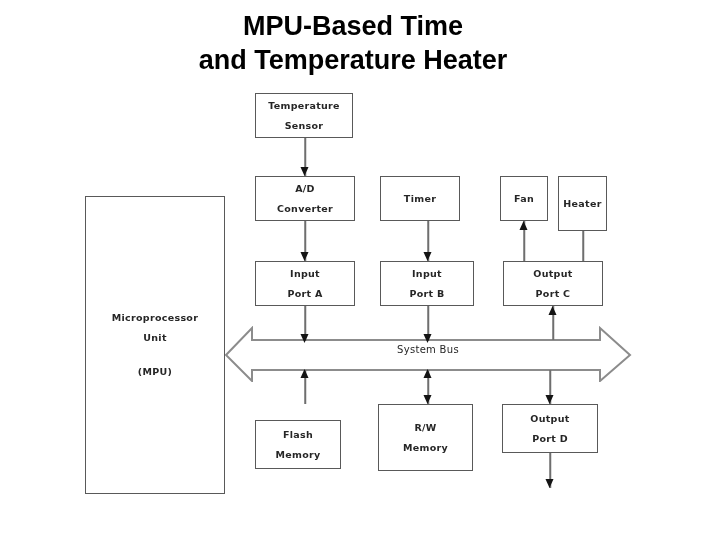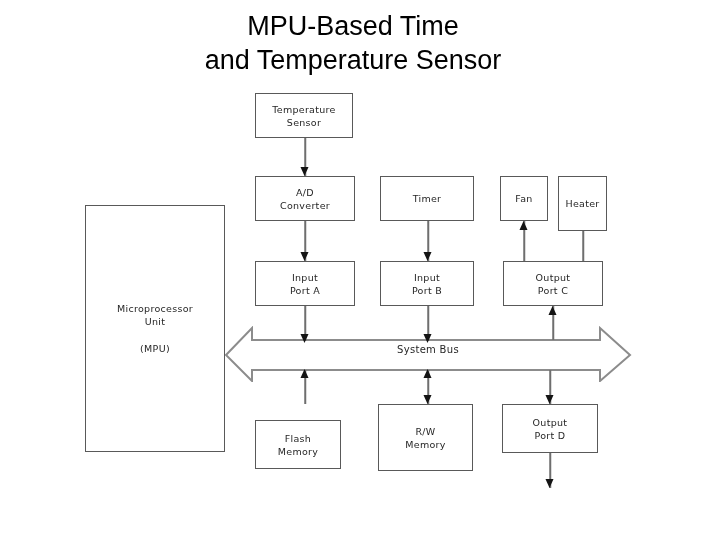--- a/index.html
+++ b/index.html
@@ -2,28 +2,28 @@
 <html style="--background: #ffffff; --title-color: #000000; --box-border: #595959; --box-text: #262626; --line-color: #6e6e6e; --arrow-color: #141414; --bus-stroke: #8c8c8c;"><head>
 <meta charset="utf-8">
 <style>
   html,body { margin:0; padding:0; background:#fff; }
   .slide {
     position:relative; width:720px; height:540px; background:var(--background,#fff);
     overflow:hidden; font-family:"DejaVu Sans", sans-serif;
   }
   .title {
     position:absolute; left:0; top:9px; width:706px; text-align:center;
-    font-family:"Liberation Sans", sans-serif; font-weight:normal;
+    font-family:"Liberation Sans", sans-serif; font-weight:bold;
     font-size:27px; line-height:34px; color:var(--title-color,#000);
   }
   .node {
     position:absolute; background:#fff; border:1px solid var(--box-border,#595959);
-    color:var(--box-text,#262626); font-size:9.5px; line-height:13px; letter-spacing:0.3px;
+    color:var(--box-text,#262626); font-size:9.5px; line-height:20px; letter-spacing:0.3px;
     display:flex; align-items:center; justify-content:center; flex-direction:column;
-    text-align:center; white-space:pre-line; box-sizing:border-box;
+    text-align:center; white-space:pre-line; box-sizing:border-box;font-weight:bold;
   }
   .mpu-sub { margin-top:14px; }
   .vline {
     position:absolute; width:1.5px; background:var(--line-color,#6e6e6e);
     transform:translateX(-0.75px);
   }
   .arr { position:absolute; width:0; height:0; }
   .arr.down {
     border-left:4.5px solid transparent; border-right:4.5px solid transparent;
     border-top:9px solid var(--arrow-color,#141414); transform:translate(-4.5px,-9px);
@@ -38,21 +38,21 @@
     font-size:10px; letter-spacing:0.3px; color:var(--box-text,#262626);
   }
 </style>
 </head>
 <body>
 
 <div class="slide">
 
   <div class="title">
     <div>MPU-Based Time</div>
-    <div>and Temperature Sensor</div>
+    <div>and Temperature Heater</div>
   </div>
 
   <svg class="bus-svg" width="410" height="56" viewBox="0 0 410 56">
     <polygon points="4,29 30,2 30,14 378,14 378,2 408,29 378,55 378,44 30,44 30,55" fill="#ffffff" stroke="var(--bus-stroke,#8c8c8c)" stroke-width="2"></polygon>
   </svg>
   <div class="bus-label">System Bus</div>
 
   <div class="vline" style="left:305px;top:138px;height:38px"></div>
   <div class="vline" style="left:305px;top:221px;height:40px"></div>
   <div class="vline" style="left:428px;top:221px;height:40px"></div>
@@ -77,31 +77,31 @@
   <div class="arr up" style="left:305px;top:369px"></div>
   <div class="arr up" style="left:428px;top:369px"></div>
   <div class="arr down" style="left:428px;top:404px"></div>
   <div class="arr down" style="left:550px;top:404px"></div>
   <div class="arr down" style="left:550px;top:488px"></div>
 
   <div class="node" style="left:255px;top:93px;width:98px;height:45px">Temperature
 Sensor</div>
   <div class="node" style="left:255px;top:176px;width:100px;height:45px">A/D
 Converter</div>
-  <div class="node" style="left:380px;top:176px;width:94px;height:45px">Timer</div>
+  <div class="node" style="left:380px;top:176px;width:80px;height:45px">Timer</div>
   <div class="node" style="left:500px;top:176px;width:48px;height:45px">Fan</div>
   <div class="node" style="left:558px;top:176px;width:49px;height:55px">Heater</div>
   <div class="node" style="left:255px;top:261px;width:100px;height:45px">Input
 Port A</div>
   <div class="node" style="left:380px;top:261px;width:94px;height:45px">Input
 Port B</div>
   <div class="node" style="left:503px;top:261px;width:100px;height:45px">Output
 Port C</div>
 
-  <div class="node" style="left:85px;top:205px;width:140px;height:247px">
+  <div class="node" style="left:85px;top:196px;width:140px;height:298px">
     <div>Microprocessor
 Unit</div>
     <div class="mpu-sub">(MPU)</div>
   </div>
 
   <div class="node" style="left:255px;top:420px;width:86px;height:49px">Flash
 Memory</div>
   <div class="node" style="left:378px;top:404px;width:95px;height:67px">R/W
 Memory</div>
   <div class="node" style="left:502px;top:404px;width:96px;height:49px">Output

